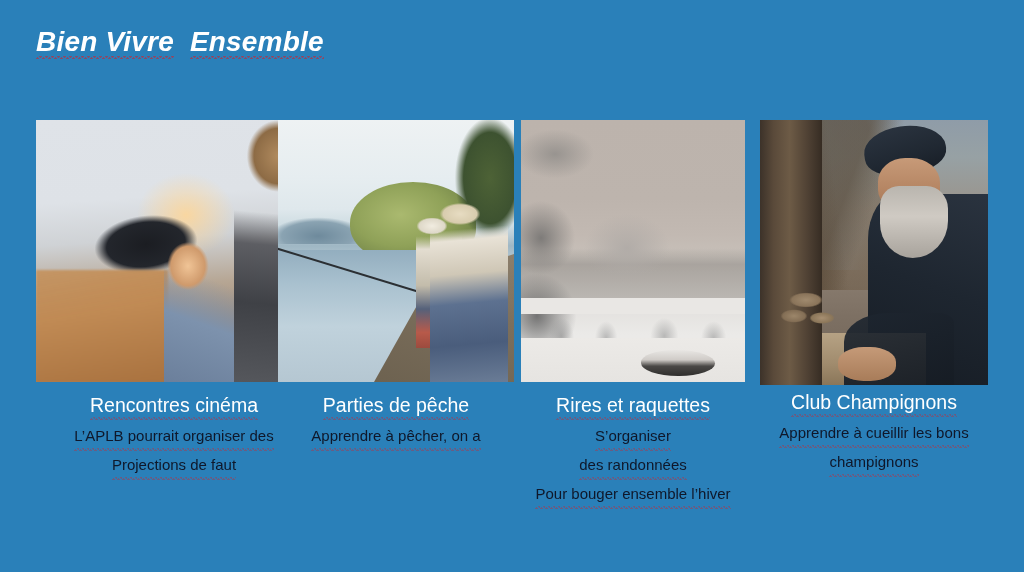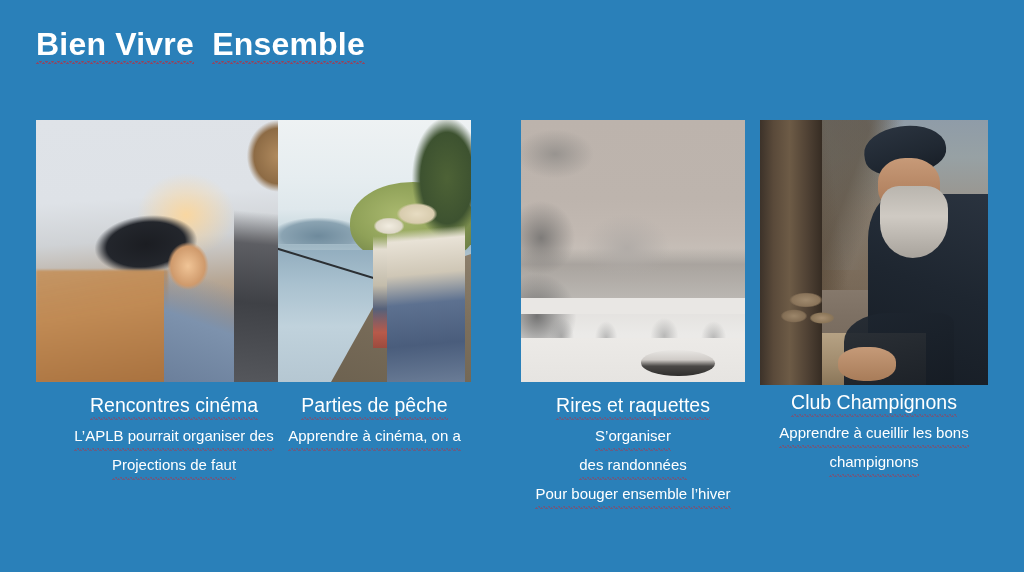--- a/index.html
+++ b/index.html
@@ -15,25 +15,26 @@
     position: relative;
     width: 1024px;
     height: 572px;
     background: #2a80b9;
     overflow: hidden;
   }
   .slide-title {
     position: absolute;
     left: 36px;
     top: 26px;
-    font-size: 32px;
+    font-size: 28px;
     font-weight: bold;
     color: #ffffff;
     letter-spacing: 0.2px;
     white-space: nowrap;
+    font-style: italic;
   }
   .spell {
     position: relative;
     display: inline-block;
   }
   .spell::after {
     content: "";
     position: absolute;
     left: 0;
     right: 0;
@@ -58,21 +59,21 @@
     left: 0;
     top: 0;
     width: 1024px;
     height: 572px;
   }
   .col {
     position: absolute;
     top: 120px;
   }
   .col-1 { left: 36px;  width: 276px; }
-  .col-2 { left: 278px; width: 193px; }
+  .col-2 { left: 278px; width: 236px; }
   .col-3 { left: 521px; width: 224px; }
   .col-4 { left: 760px; width: 228px; }
 
   .photo {
     position: relative;
     width: 100%;
     height: 262px;
     overflow: hidden;
     background: #b9bfc4;
   }
@@ -93,21 +94,21 @@
   .cap-title {
     font-size: 19.5px;
     line-height: 27px;
     color: #ffffff;
     font-weight: normal;
     margin-bottom: 2px;
   }
   .cap-line {
     font-size: 15px;
     line-height: 29px;
-    color: #ffffff;
+    color: #0f172a;
     white-space: nowrap;
   }
 
   
   .p1 {
     background:
       radial-gradient(ellipse 70px 60px at 150px 95px, rgba(255,214,150,0.85) 0%, rgba(255,214,150,0) 70%),
       radial-gradient(ellipse 90px 80px at 95px 200px, rgba(214,150,90,0.95) 0%, rgba(214,150,90,0) 72%),
       radial-gradient(ellipse 120px 70px at 30px 240px, rgba(196,130,70,0.9) 0%, rgba(196,130,70,0) 75%),
       linear-gradient(176deg, #dfe3e8 0%, #dee2e7 30%, #cfd2d5 45%, #b6a694 62%, #9d8670 80%, #8a755f 100%);
@@ -389,21 +390,21 @@
         <div class="shore"></div>
         <div class="rod"></div>
         <div class="child"></div>
         <div class="angler"></div>
       </div>
       <div class="caption">
         <div class="cap-title">
           <span class="spell spell-sm">Parties de pêche</span>
         </div>
         <div class="cap-line">
-          <span class="spell spell-sm">Apprendre à cinéma, on a</span>
+          <span class="spell spell-sm">Apprendre à pêcher, on a</span>
         </div>
       </div>
     </div>
 
     <div class="col col-3">
       <div class="photo p3">
         <div class="treeline"></div>
         <div class="tree-mid"></div>
         <div class="tree-left"></div>
         <div class="band"></div>

